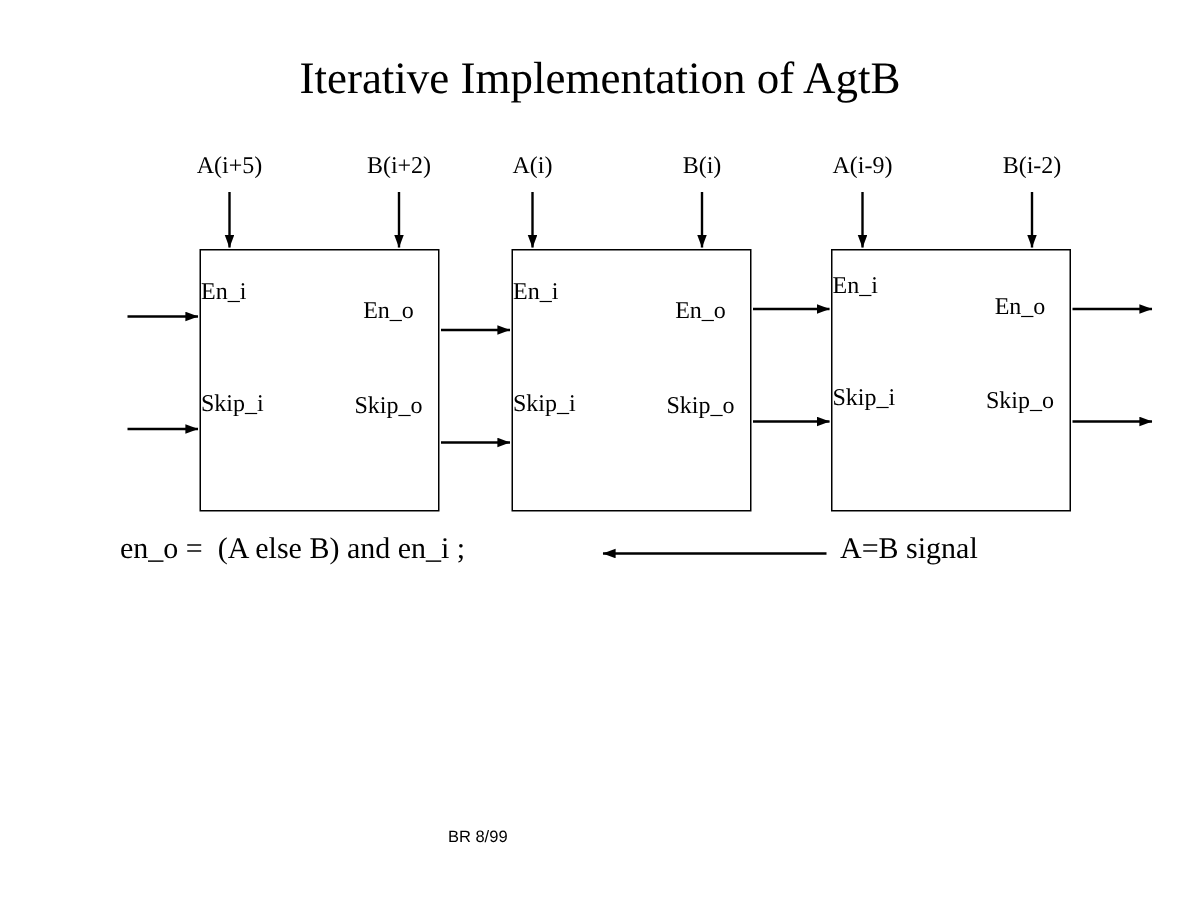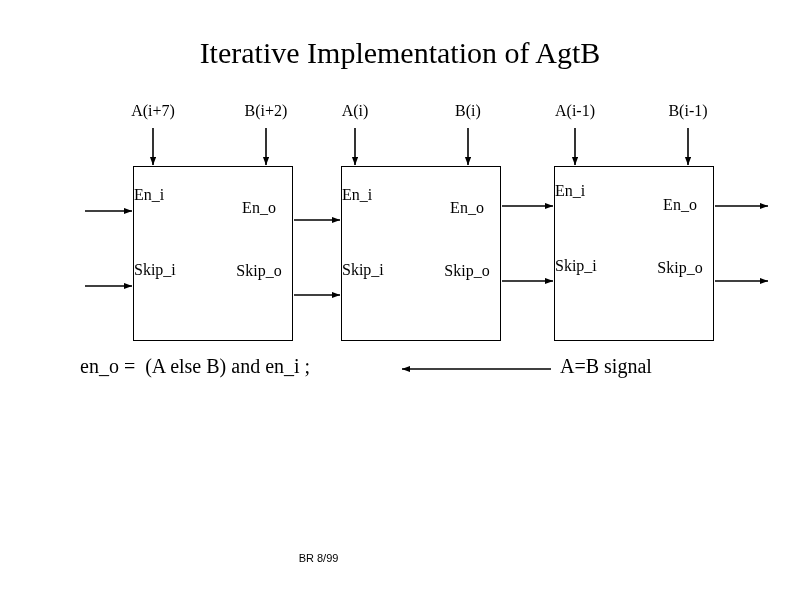--- a/index.html
+++ b/index.html
@@ -97,26 +97,26 @@
     line-height: 13px;
   }
 </style>
 </head>
 <body>
 
 <div id="slide">
 
   <div class="abs" id="slide-title">Iterative Implementation of AgtB</div>
 
-  <div class="abs top-label" style="left:153px; top:102px;">A(i+7)</div>
+  <div class="abs top-label" style="left:153px; top:102px;">A(i+5)</div>
   <div class="abs top-label" style="left:266px; top:102px;">B(i+2)</div>
   <div class="abs top-label" style="left:355px; top:102px;">A(i)</div>
   <div class="abs top-label" style="left:468px; top:102px;">B(i)</div>
-  <div class="abs top-label" style="left:575px; top:102px;">A(i-1)</div>
-  <div class="abs top-label" style="left:688px; top:102px;">B(i-1)</div>
+  <div class="abs top-label" style="left:575px; top:102px;">A(i-9)</div>
+  <div class="abs top-label" style="left:688px; top:102px;">B(i-2)</div>
 
   <div class="abs cell-box" style="left:133px; top:166px; width:160px; height:175px;"></div>
   <div class="abs cell-box" style="left:341px; top:166px; width:160px; height:175px;"></div>
   <div class="abs cell-box" style="left:554px; top:166px; width:160px; height:175px;"></div>
 
   <svg id="wires" viewBox="0 0 800 600">
     <defs>
       <marker id="ah" markerWidth="9" markerHeight="9" refX="8.4" refY="3.2" orient="auto" markerUnits="userSpaceOnUse">
         <path d="M0,0 L8.6,3.2 L0,6.4 z" fill="#000"></path>
       </marker>

